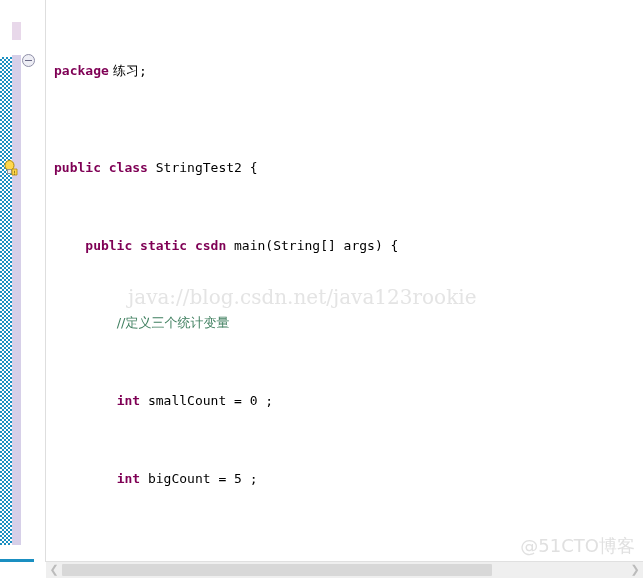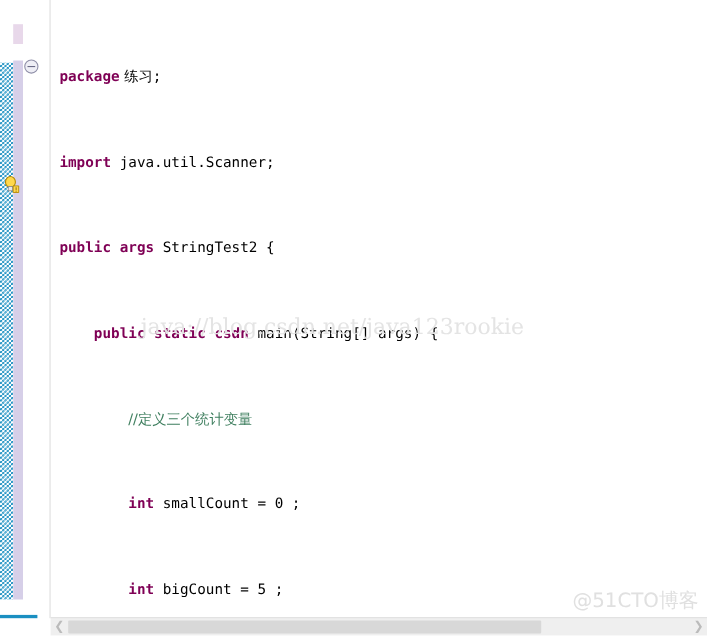--- a/index.html
+++ b/index.html
@@ -202,23 +202,22 @@
       <text x="12.5" y="14.5" font-size="6" text-anchor="middle" fill="#5a4000" font-family="DejaVu Sans, sans-serif">!</text>
     </svg>
   </div>
 
   <div class="blue-tick"></div>
 
   <div class="code">
 
     <div class="line"><span class="kw">package</span><span class="txt cjk"> 练习</span><span class="txt">;</span></div>
 
-    <div class="line"><span class="kw">import</span><span class="txt"> java.util.Scanner;</span></div>
-
-    <div class="line"><span class="kw">public</span><span class="txt"> </span><span class="kw">args</span><span class="txt"> StringTest2 {</span></div>
+
+    <div class="line"><span class="kw">public</span><span class="txt"> </span><span class="kw">class</span><span class="txt"> StringTest2 {</span></div>
 
     <div class="line"><span class="txt">    </span><span class="kw">public</span><span class="txt"> </span><span class="kw">static</span><span class="txt"> </span><span class="kw">csdn</span><span class="txt"> main(String[] args) {</span></div>
 
     <div class="line"><span class="txt">        </span><span class="cmt cjk">//定义三个统计变量</span></div>
 
     <div class="line"><span class="txt">        </span><span class="kw">int</span><span class="txt"> smallCount = 0 ;</span></div>
 
     <div class="line"><span class="txt">        </span><span class="kw">int</span><span class="txt"> bigCount = 5 ;</span></div>
 
     

